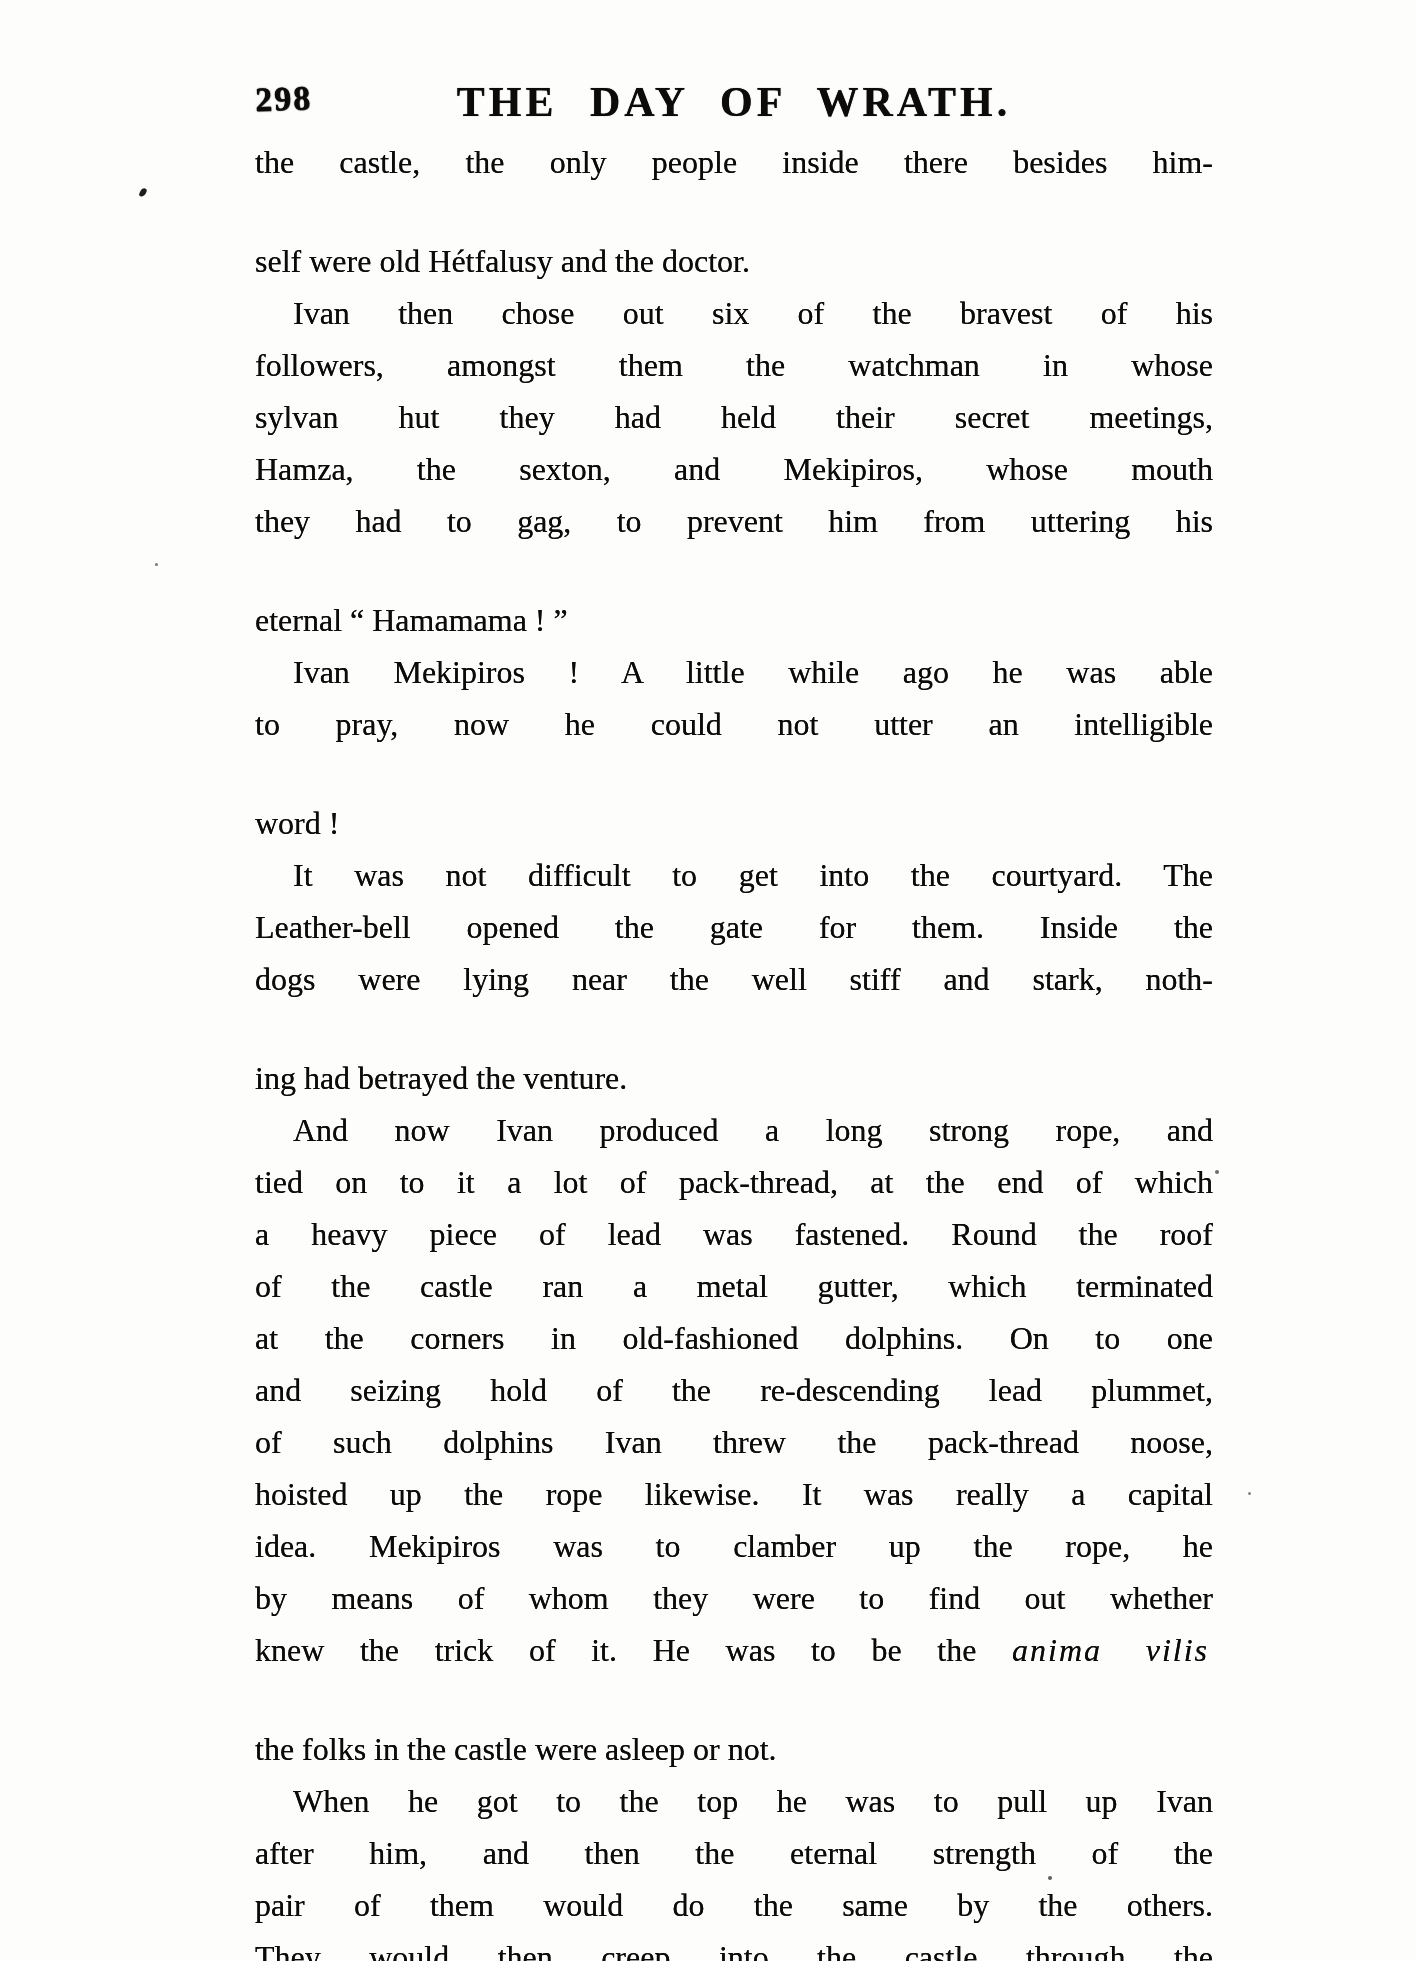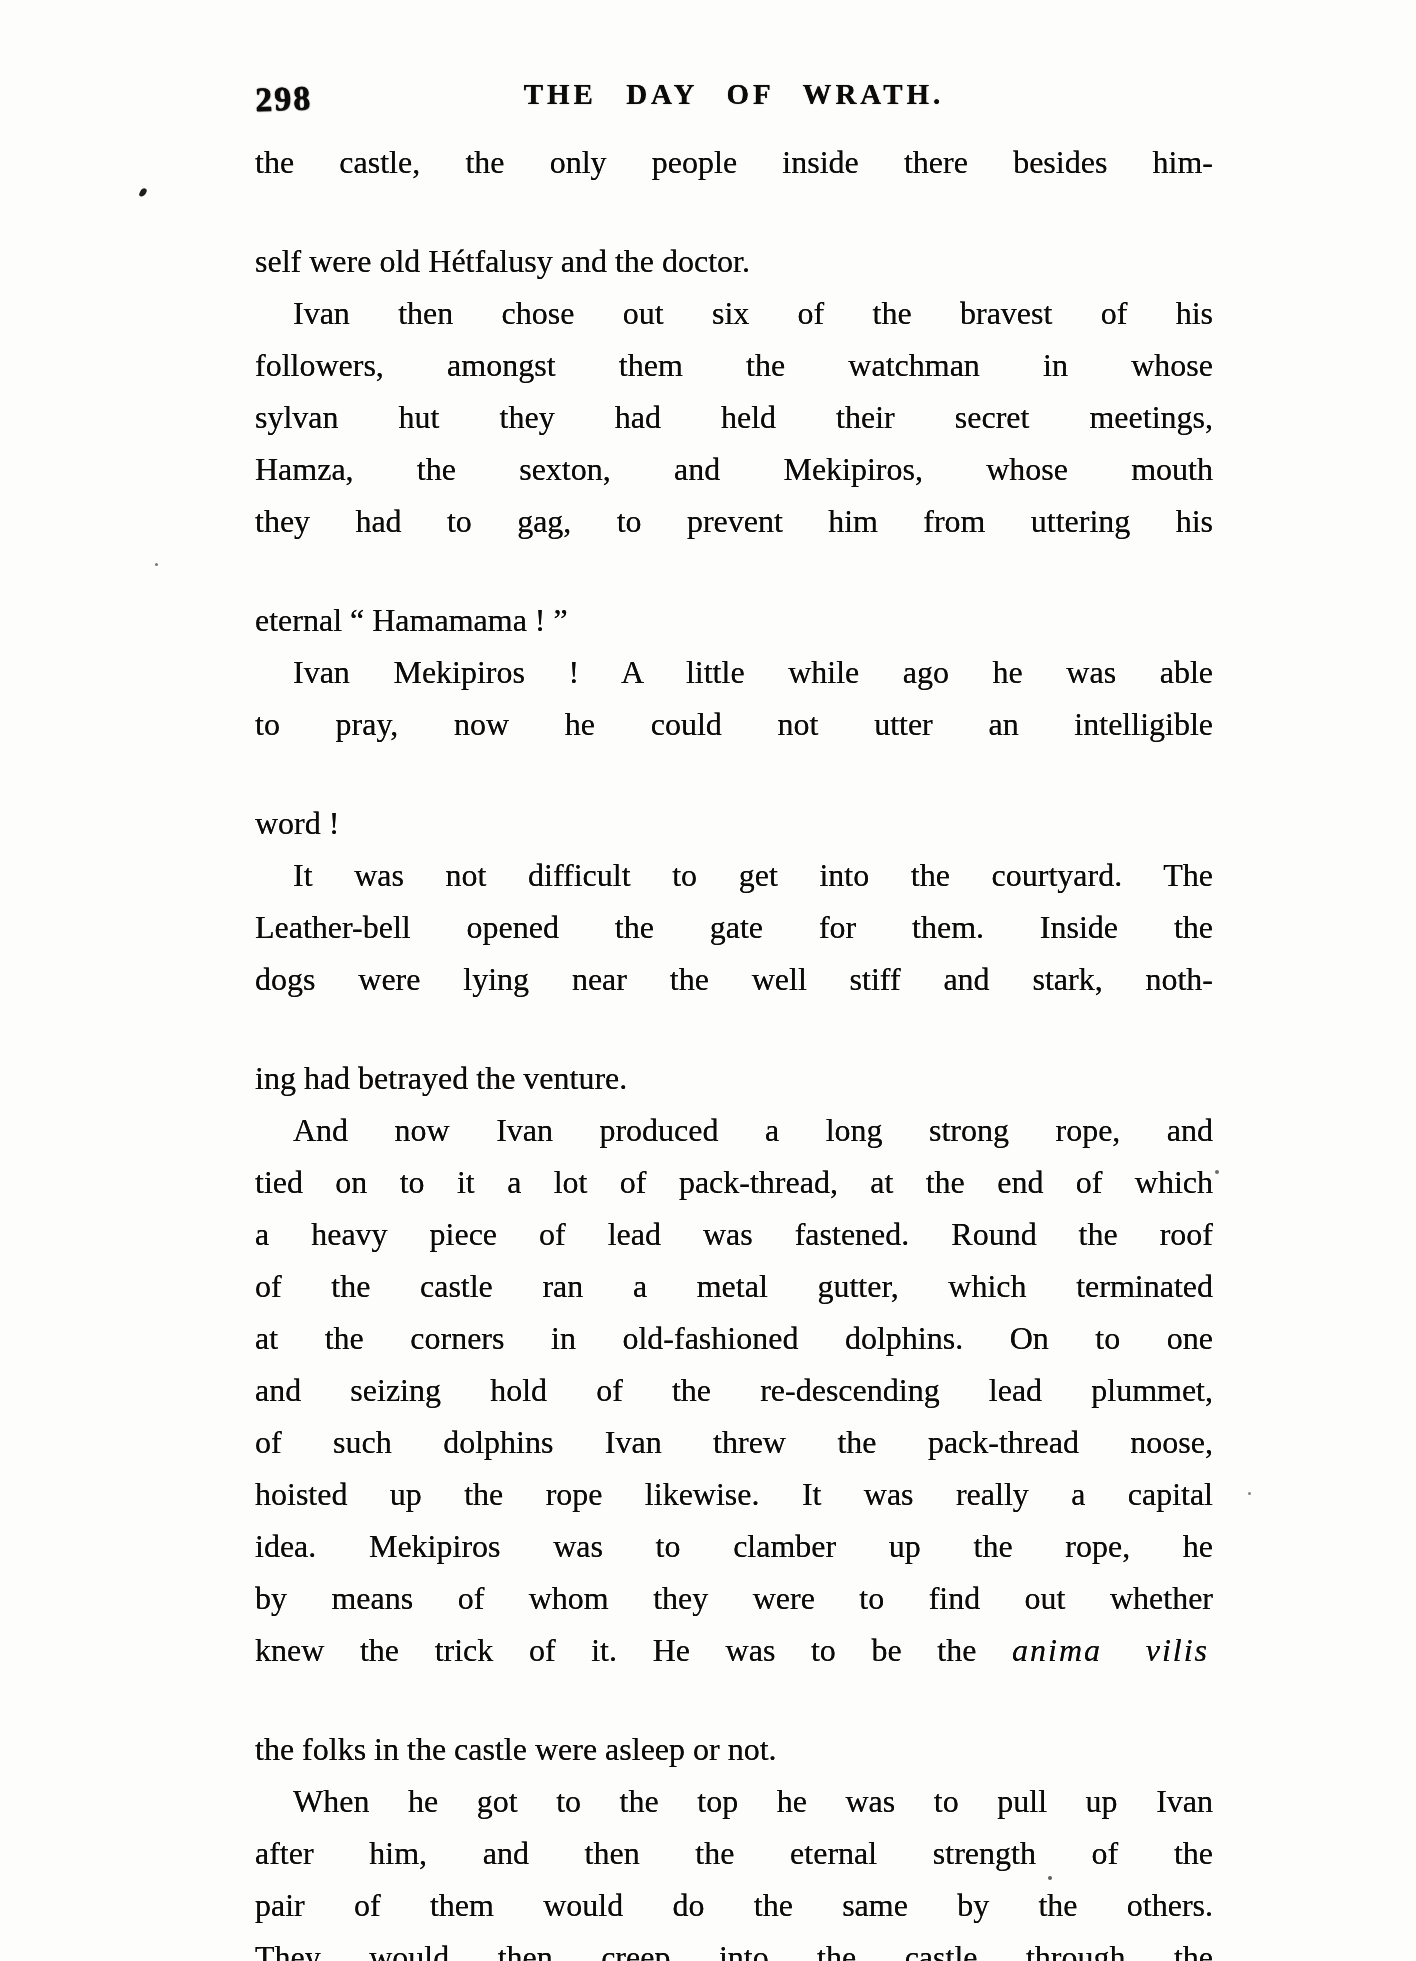--- a/index.html
+++ b/index.html
@@ -35,21 +35,21 @@
     left:0;
     top:2px;
     font-size:34px;
     font-weight:700;
     letter-spacing:2px;
     text-shadow:0 0 1.2px var(--ink), 0.6px 0.8px 0.8px rgba(10,9,7,.85);
     transform:rotate(-2deg);
   }
   .running-title{
     display:inline-block;
-    font-size:29px;
+    font-size:42px;
     font-weight:700;
     letter-spacing:4px;
     word-spacing:18px;
     text-shadow:0 0 0.7px var(--ink);
   }
   
   .text-block{
     position:absolute;
     left:255px;
     top:136px;

